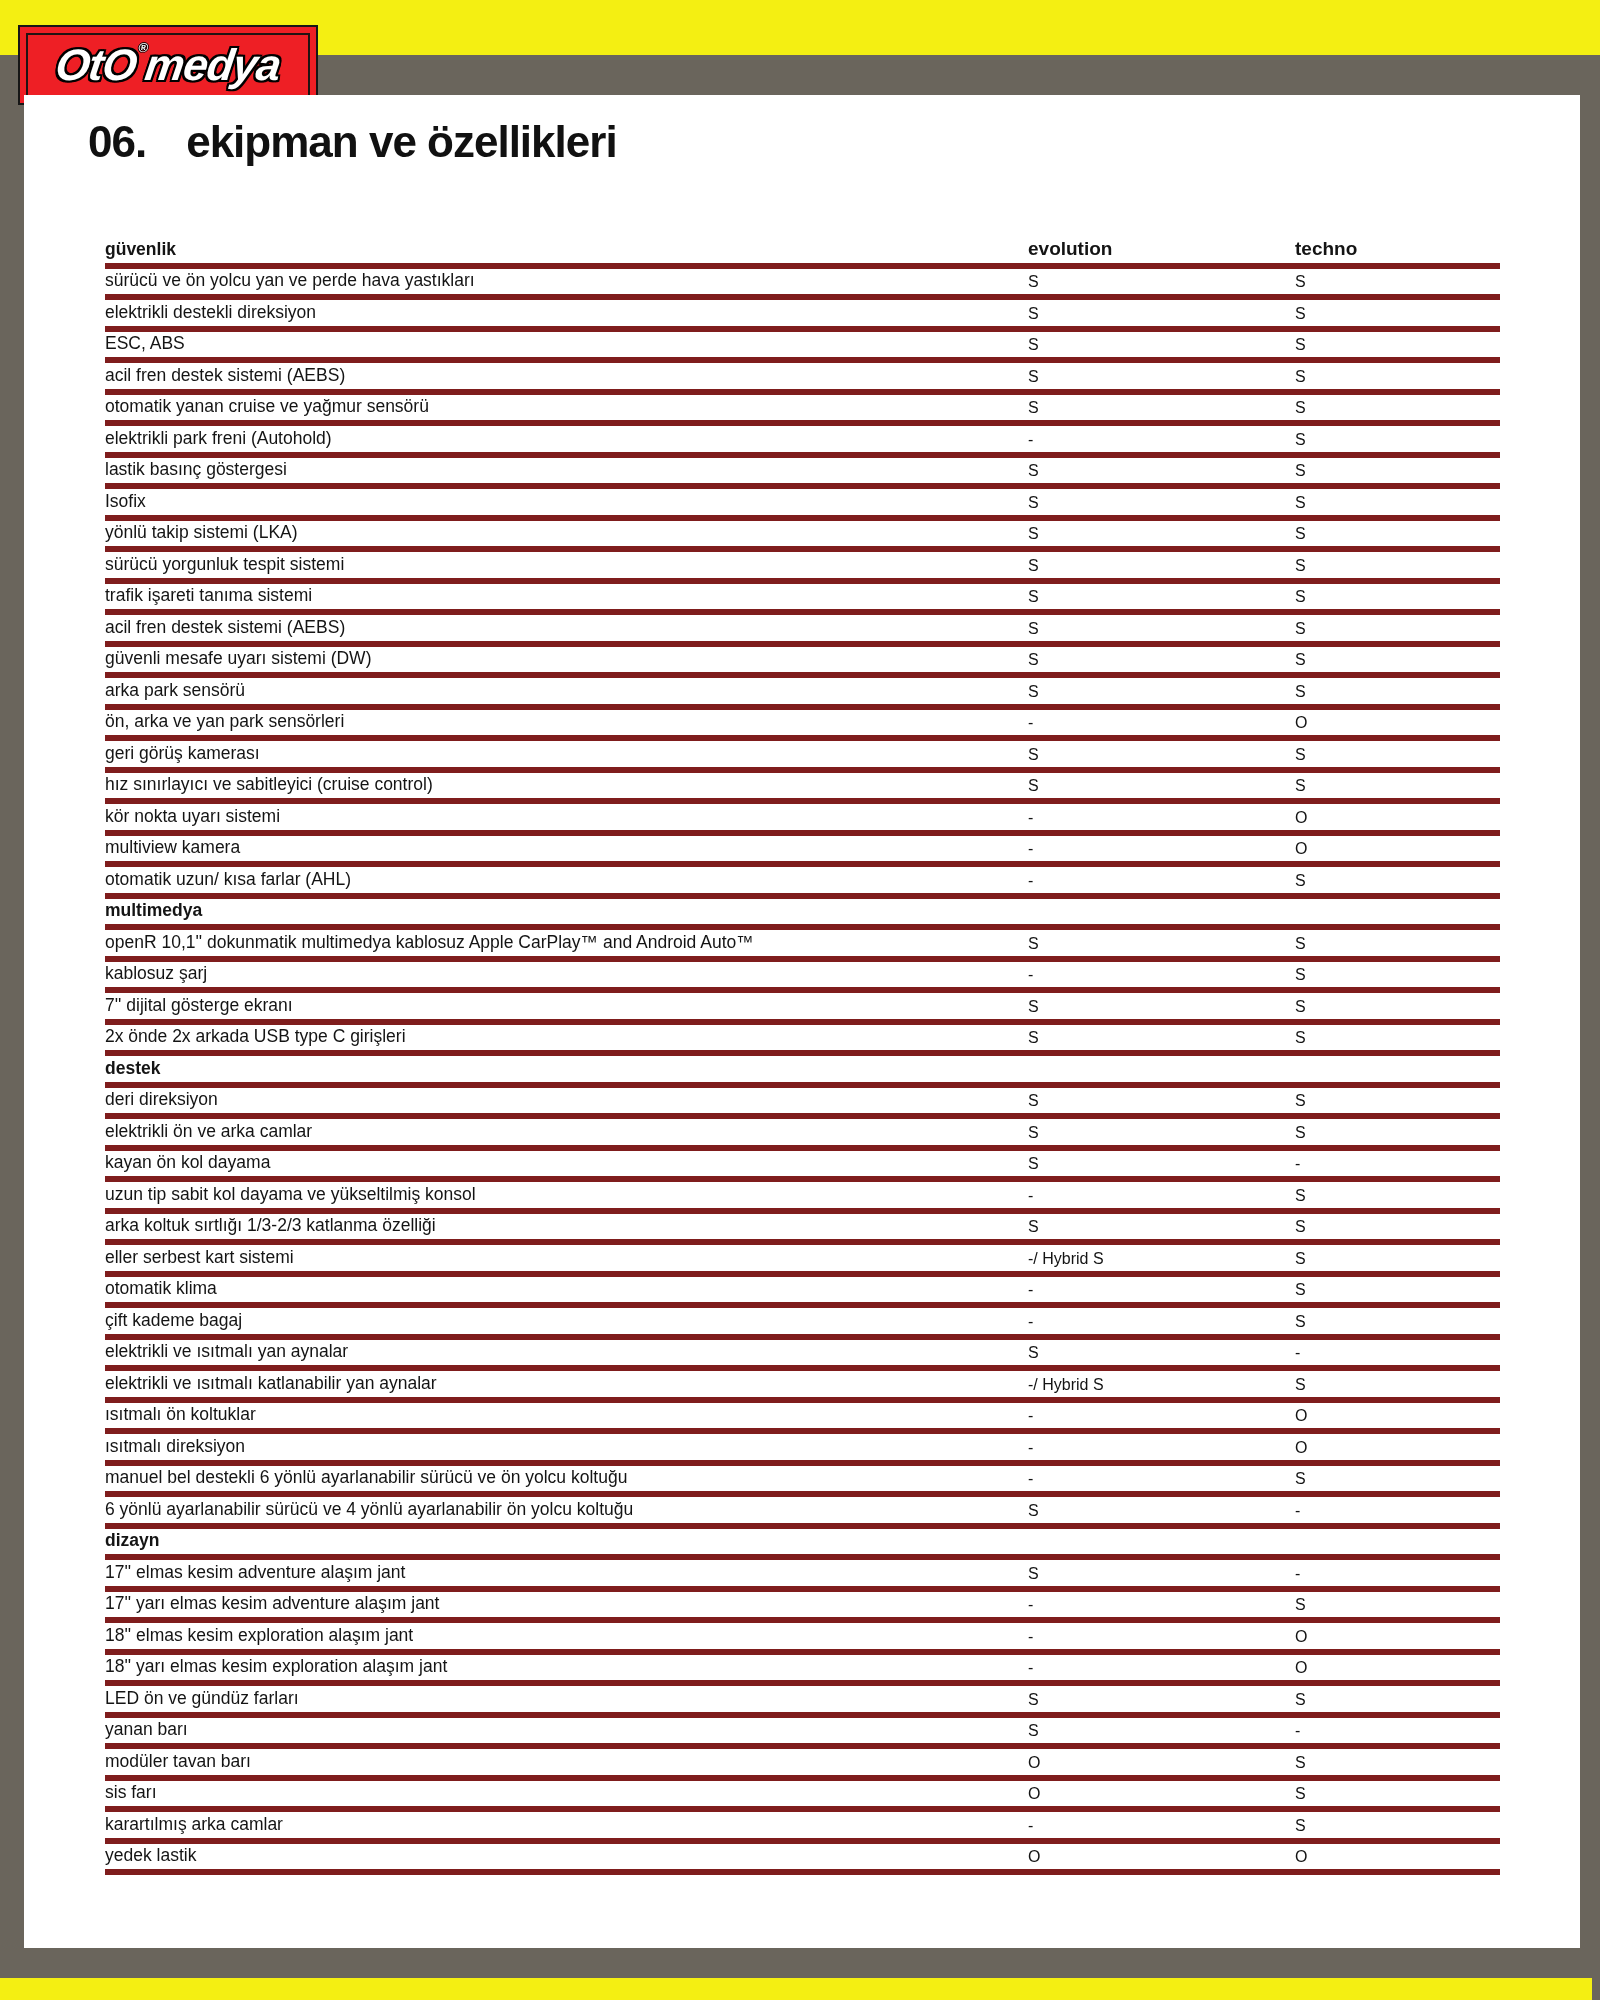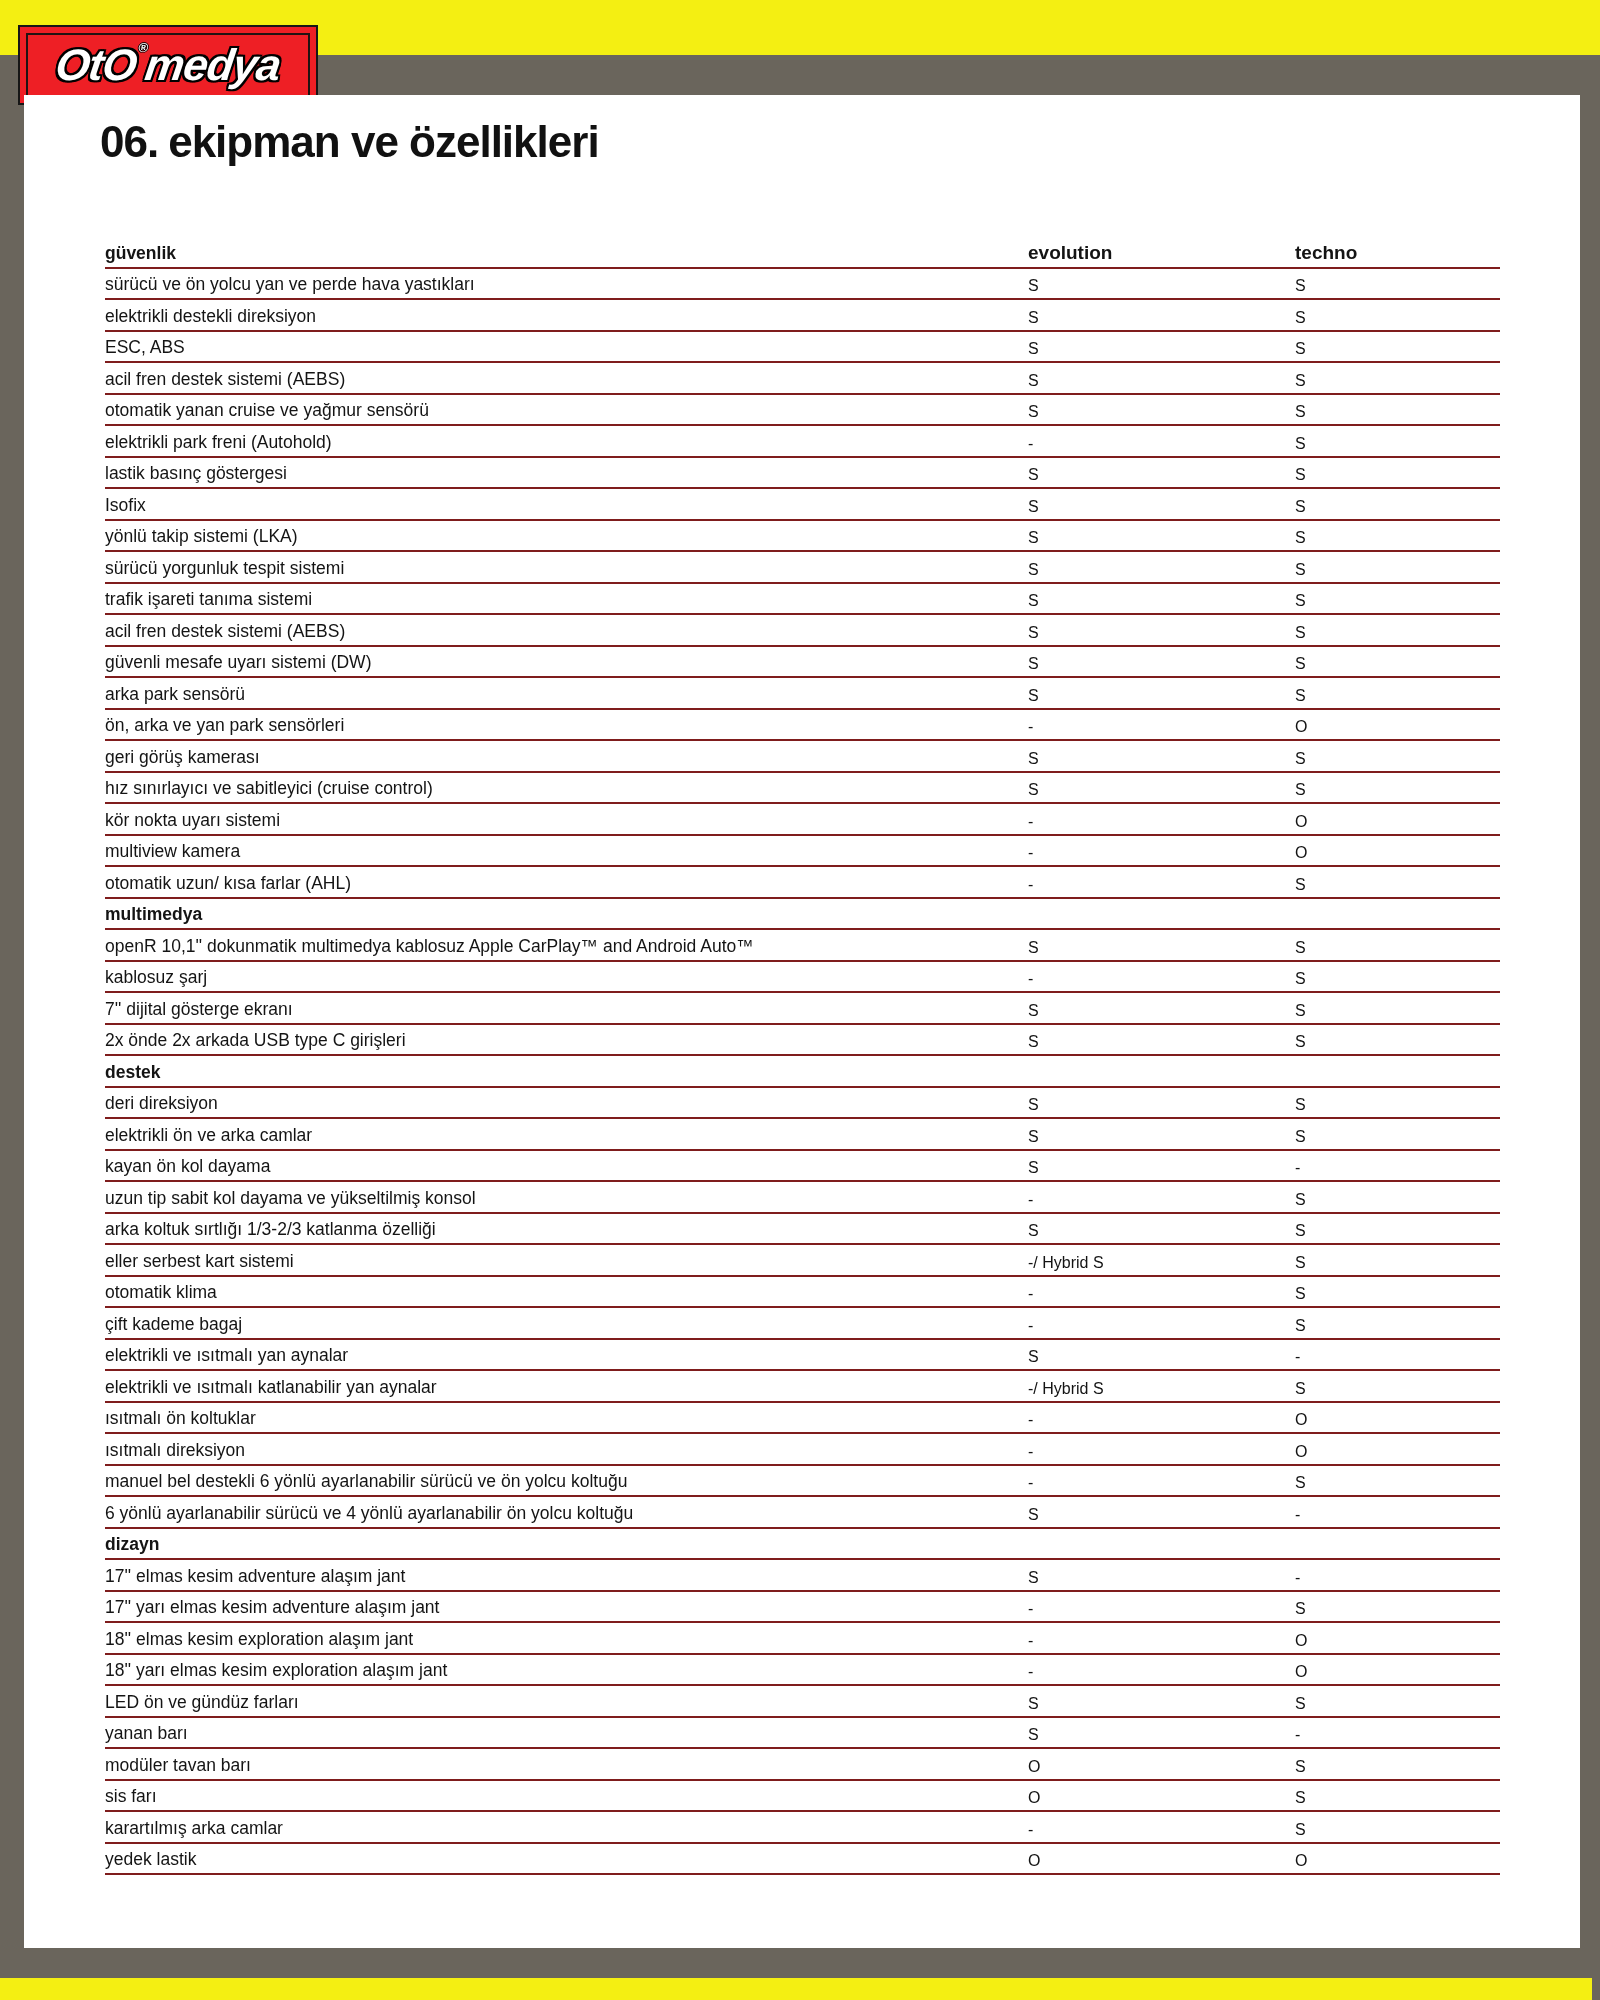--- a/index.html
+++ b/index.html
@@ -25,30 +25,30 @@
     text-shadow:-2px 0 0 #000,2px 0 0 #000,0 -2px 0 #000,0 2px 0 #000,
                 -2px -2px 0 #000,2px 2px 0 #000,-2px 2px 0 #000,2px -2px 0 #000;
   }
   .logo-reg{font-size:13px;font-style:normal;vertical-align:28px;letter-spacing:0;
     text-shadow:-1px 0 0 #000,1px 0 0 #000,0 -1px 0 #000,0 1px 0 #000;}
   .content{
     position:absolute;left:24px;top:95px;width:1556px;height:1853px;background:#ffffff;
   }
   .title{
     position:absolute;left:64px;top:22px;
-    display:flex;gap:10px;align-items:baseline;
-    font-size:44px;font-weight:bold;letter-spacing:-1px;color:#111;margin-left:12px;
+    display:flex;gap:40px;align-items:baseline;
+    font-size:44px;font-weight:bold;letter-spacing:-1px;color:#111;
   }
   .features-table{
     position:absolute;left:81px;top:142px;width:1395px;
   }
   .trow{
     display:flex;align-items:flex-end;
     height:31.5px;box-sizing:border-box;
-    border-bottom:2px solid #7f1d1d;
+    border-bottom:6px solid #7f1d1d;
     padding-bottom:3px;
   }
   .c-label{flex:1;font-size:17.5px;white-space:nowrap;overflow:hidden;}
   .c-label.bold{font-weight:bold;}
   .c-val{width:150px;margin-right:117px;font-size:16px;white-space:nowrap;}
   .c-val2{width:150px;margin-right:55px;text-align:left;font-size:16px;white-space:nowrap;}
   .c-val.colhead,.c-val2.colhead{font-weight:bold;font-size:19px;}
 </style>
 </head>
 <body>

